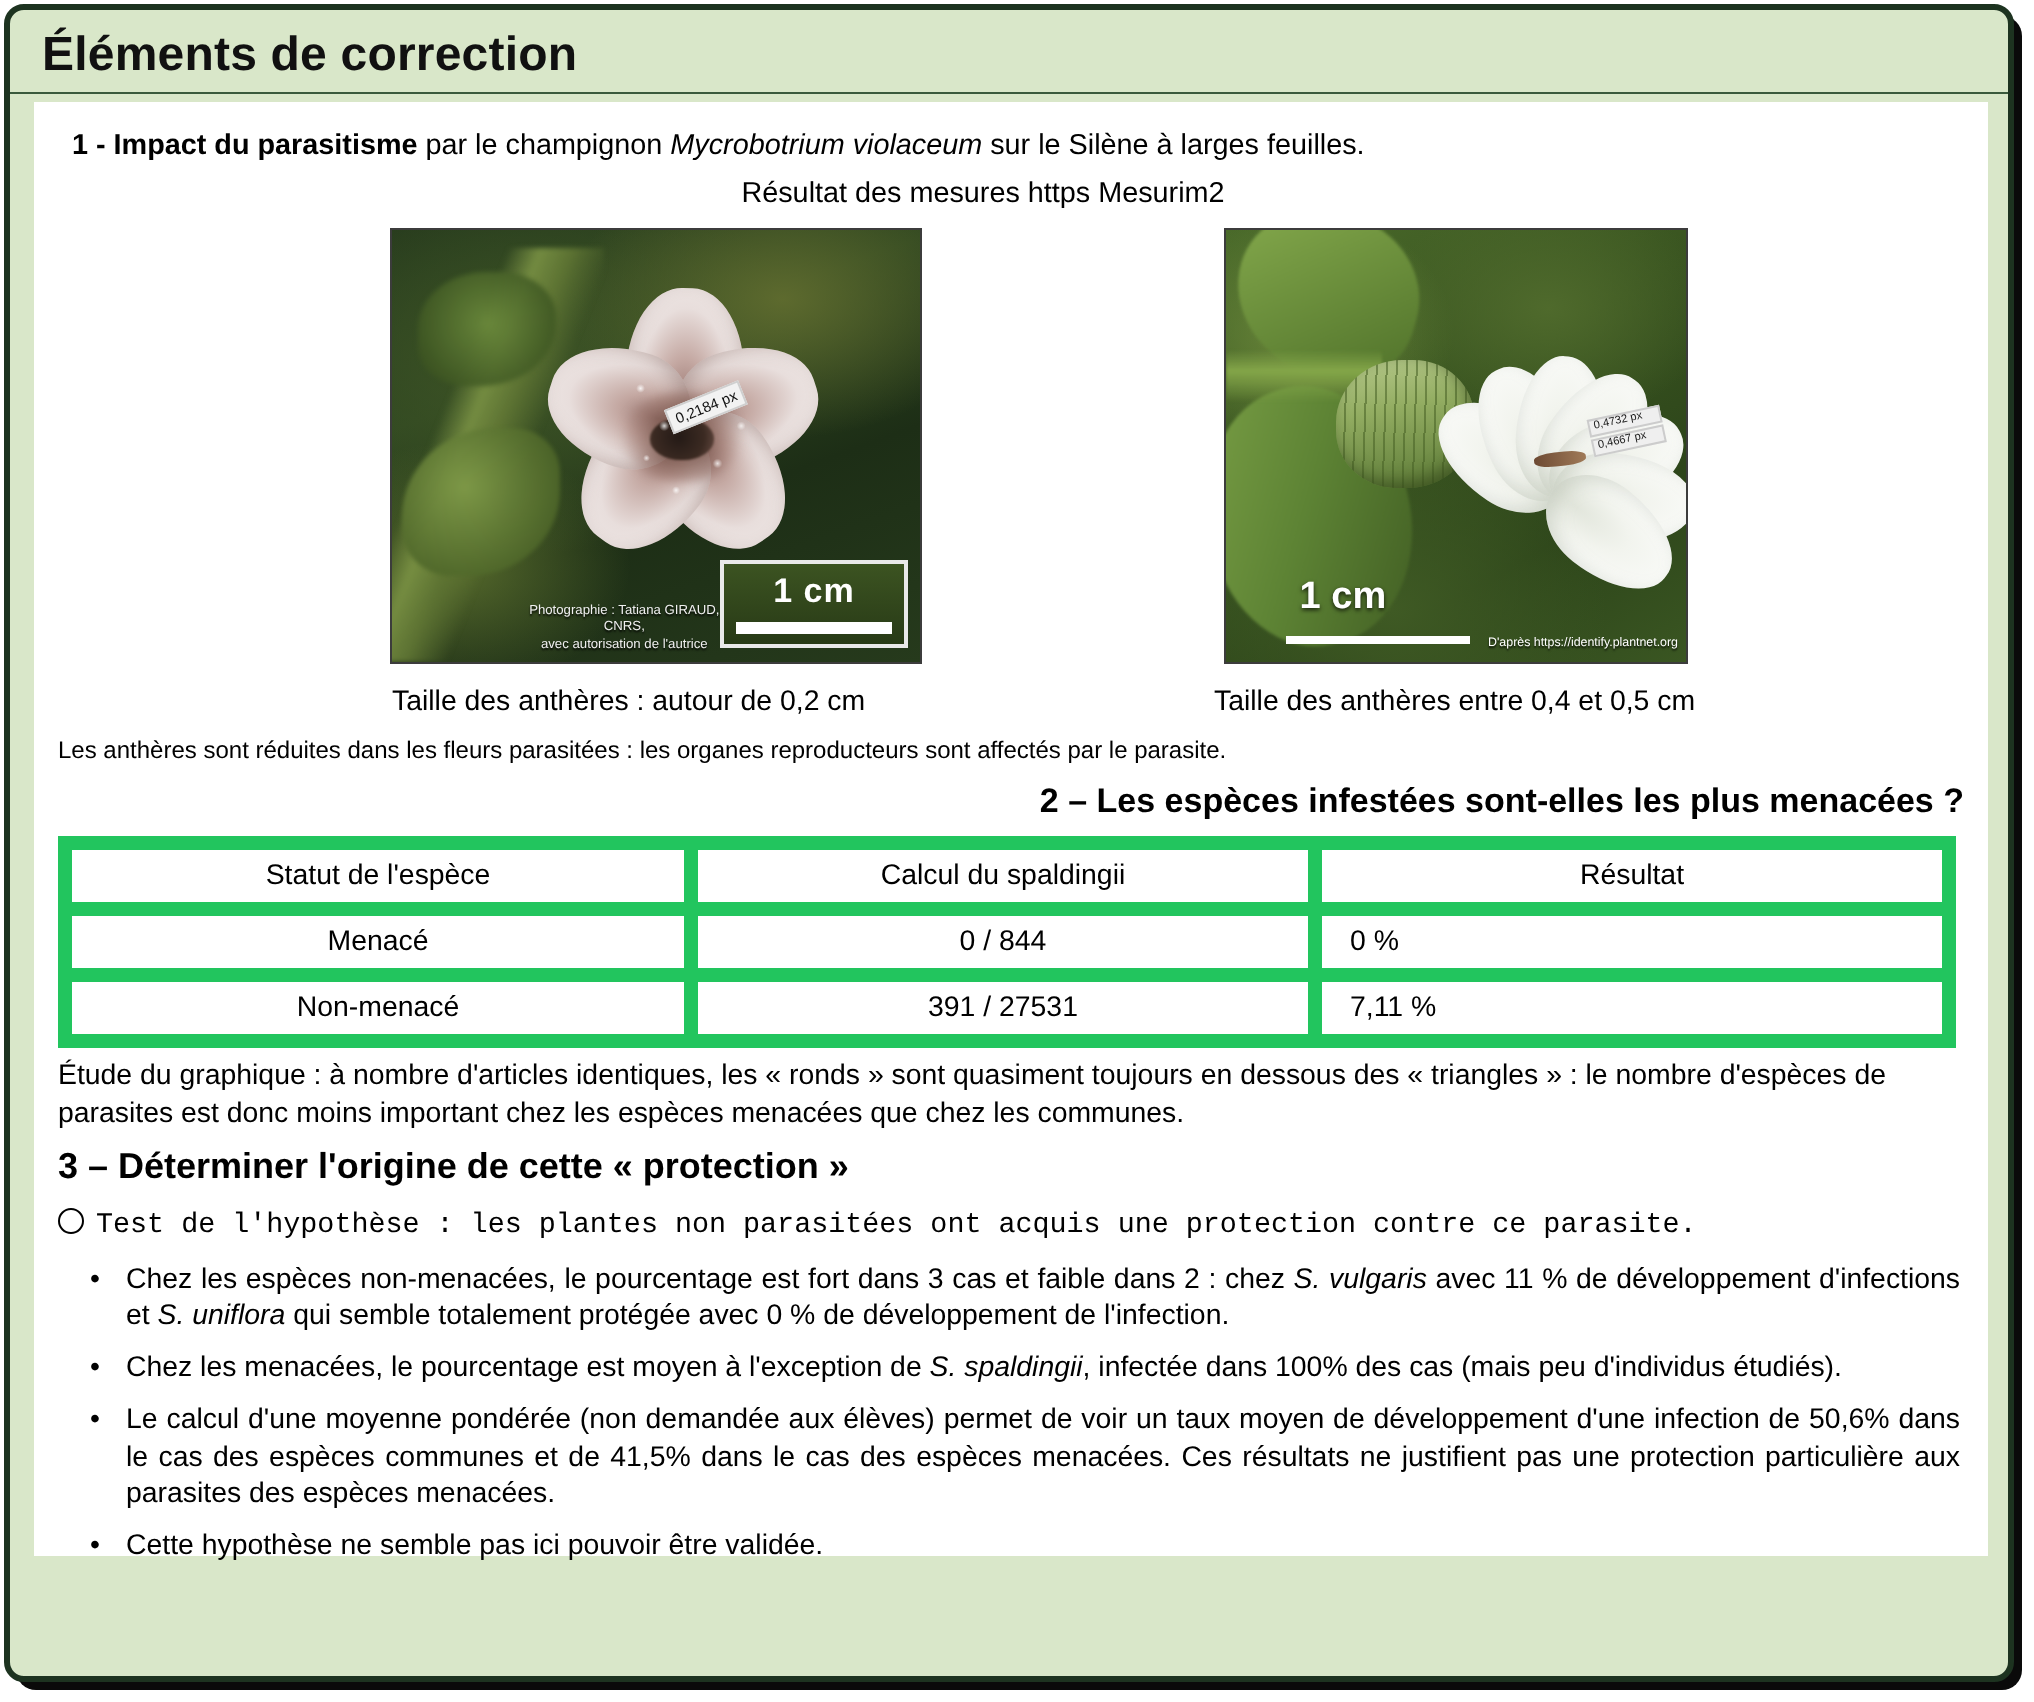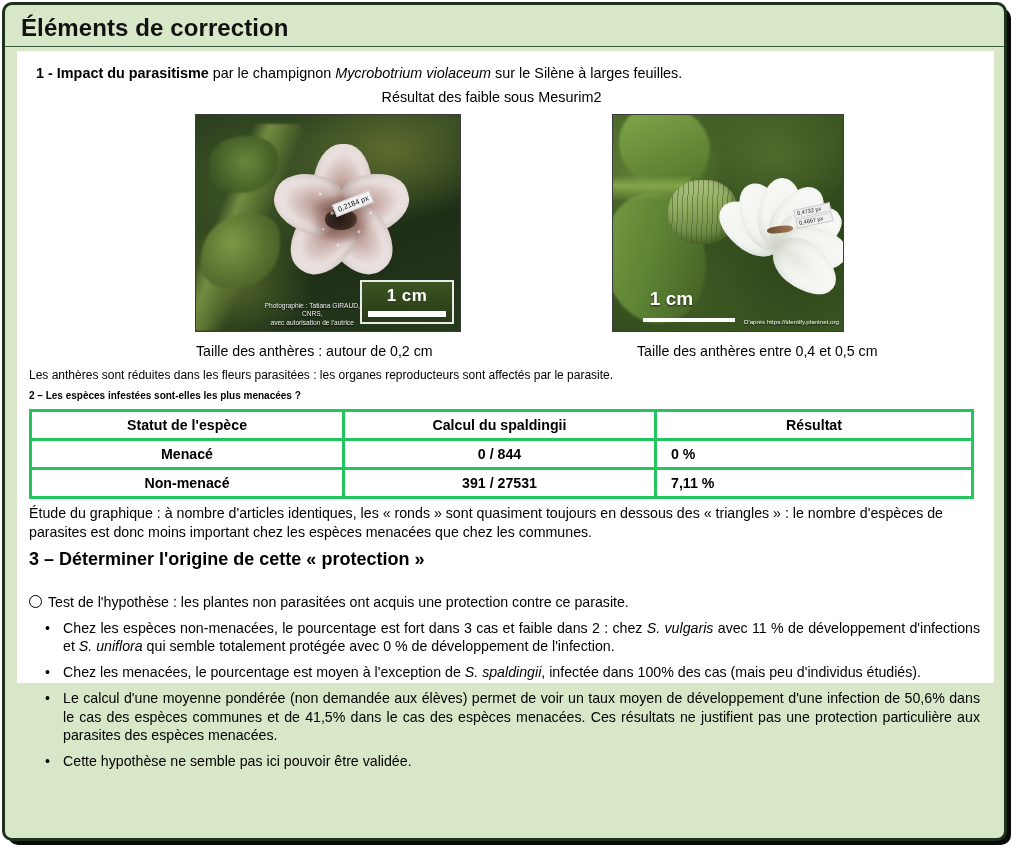--- a/index.html
+++ b/index.html
@@ -60,21 +60,21 @@
     color: #111111;
     letter-spacing: 0.1px;
   }
 
   
   .sheet {
     position: absolute;
     left: 12px;
     top: 46px;
     width: 977px;
-    height: 632px;
+    height: 727px;
     background: #ffffff;
     box-sizing: border-box;
     padding: 10px 12px 6px 12px;
     font-size: 14.2px;
     color: #000000;
     line-height: 1.28;
   }
 
   
   .b { font-weight: bold; }
@@ -358,45 +358,46 @@
   }
 
   
   .captions {
     position: relative;
     height: 22px;
     margin-top: 4px;
     font-size: 14.2px;
   }
   .cap-a { position: absolute; left: 167px; top: 0; }
-  .cap-b { position: absolute; left: 608px; top: 0; }
+  .cap-b { position: absolute; left: 578px; top: 0; }
 
   .concl-1 {
     margin: 4px 0 0 0;
     font-size: 12px;
   }
   .heading-2 {
     margin: 7px 0 0 0;
-    font-size: 10px;
+    font-size: 17px;
     font-weight: bold;
+    text-align: right;
   }
 
   
   table.data {
     margin-top: 6px;
     border-collapse: collapse;
     width: 942px;
     table-layout: fixed;
     font-size: 14.2px;
   }
   table.data th, table.data td {
-    border: 3px solid #22c55e;
+    border: 7px solid #22c55e;
     text-align: center;
     height: 26px;
-    font-weight: bold;
+    font-weight: normal;
     padding: 0 4px;
     margin-top: 44px;
   }
   table.data th { border-bottom-width: 1px; }
   col.c1 { width: 313px; }
   col.c2 { width: 312px; }
   col.c3 { width: 317px; }
   table.data td.res { text-align: left; padding-left: 14px; }
   table.data tbody td.res { text-align: left; padding-left: 14px; }
 
@@ -405,22 +406,23 @@
     font-size: 14.2px;
     line-height: 1.32;
   }
 
   .heading-3 {
     margin: 6px 0 0 0;
     font-size: 18px;
     font-weight: bold;
   }
   .hypothesis {
-    margin: 22px 0 0 0;
-    font-size: 14.2px;
+    margin: 9px 0 0 0;
+    font-size: 14.2px;
+    font-family: Liberation Mono, monospace;
   }
   .ring-icon {
     display: inline-block;
     width: 11px; height: 11px;
     border: 1.6px solid #000;
     border-radius: 50%;
     margin-right: 6px;
     vertical-align: -1px;
   }
   .comparaison {
@@ -458,21 +460,21 @@
   <div class="frame">
 
     <div class="title-bar">
       <span class="title-text">Éléments de correction</span>
     </div>
 
     <div class="sheet">
 
       <div class="line-1"><span class="b">1 - </span><span class="b">Impact du parasitisme</span><span> par le champignon </span><span class="i">Mycrobotrium violaceum</span><span> sur le Silène à larges feuilles.</span></div>
 
-      <div class="line-2">Résultat des faible sous Mesurim2</div>
+      <div class="line-2">Résultat des mesures https Mesurim2</div>
 
       <div class="figures">
 
         <div class="fig fig-a">
           <div class="photo">
             <div class="photoA-bg"></div>
             <div class="photoA-stem"></div>
             <div class="photoA-leaf2"></div>
             <div class="photoA-leaf"></div>
             <div class="flowerA">

